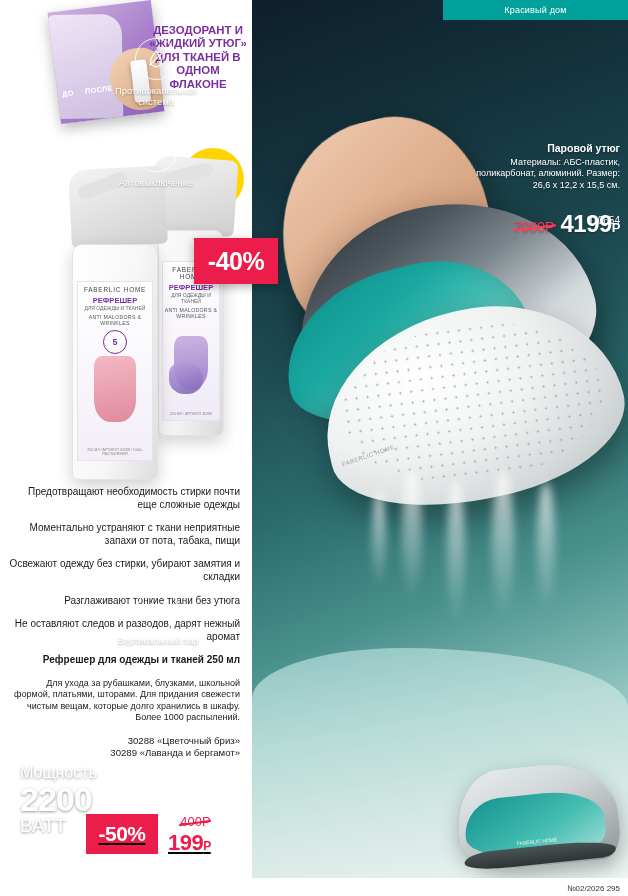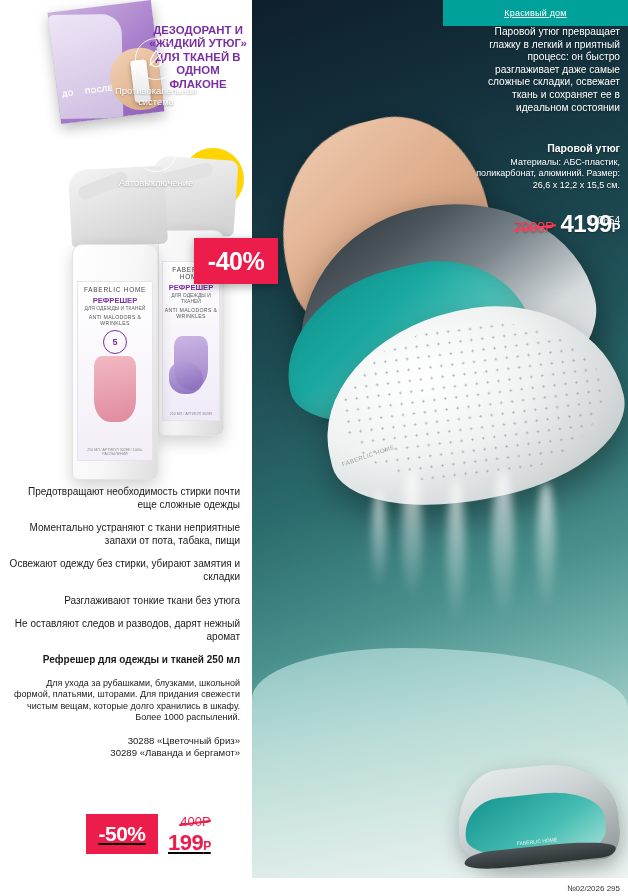--- a/index.html
+++ b/index.html
@@ -125,28 +125,27 @@
     border-radius: 20% 45% 10% 30% / 60% 60% 50% 50%;
   }
   .iron2-brand {
     position: absolute; left: 56px; bottom: 22px;
     font-size: 5px; line-height: 6px; color: #eef3f2; z-index: 3;
   }
 
   
   .top-tab {
     position: absolute; right: 0; top: 0;
-    height: 26px; width: 185px;
+    height: 20px; width: 185px;
     background: #00a19a;
     color: #ffffff;
     font-size: 9px;
     display: flex; align-items: center; justify-content: center;
     letter-spacing: .2px;
     z-index: 20;
-    text-decoration: underline;
   }
 
   
   .r-top-text {
     position: absolute; right: 8px; top: 26px;
     width: 150px;
     color: #ffffff;
     font-size: 10.2px;
     line-height: 12.6px;
     text-align: right;
@@ -424,21 +423,20 @@
     <div class="steam s4"></div>
     <div class="steam s5"></div>
     <div class="bedsheet"></div>
     <div class="iron2">
       <div class="iron2-brand">FABERLIC HOME</div>
     </div>
   </div>
 
   <div class="top-tab">Красивый дом</div>
 
-  <div class="r-top-text">Паровой утюг превращает глажку в легкий и приятный процесс: он быстро разглаживает даже самые сложные складки, освежает ткань и сохраняет ее в идеальном состоянии</div>
 
   <div class="r-spec">
     <div class="title">Паровой утюг</div>
     <div class="desc">Материалы: АБС-пластик, поликарбонат, алюминий. Размер: 26,6 х 12,2 х 15,5 см.</div>
     <div class="code">910654</div>
   </div>
 
   <div class="prices">
     <span class="old-price"><span>7000</span><span>Р</span></span>
     <span class="new-price"><span>4199</span><span class="cur">Р</span></span>
@@ -460,22 +458,37 @@
   <div class="feature f1">
     <div class="circ">
       <svg width="22" height="22" viewBox="0 0 24 24" fill="none" stroke="#ffffff" stroke-width="1.3">
         <path d="M12 3 C8 9 6 11.5 6 14.5 A6 6 0 0 0 18 14.5 C18 11.5 16 9 12 3Z"></path>
         <path d="M5 19 L19 5"></path>
       </svg>
     </div>
     <div class="lbl">Противокапельная система</div>
   </div>
 
-
-
+  <div class="feature f3">
+    <div class="circ">
+      <svg width="22" height="22" viewBox="0 0 24 24" fill="none" stroke="#ffffff" stroke-width="1.3">
+        <path d="M9 18 C9 12 12 8 17 8 L21 8 L21 18 Z"></path>
+        <path d="M3 7 C4.5 8.5 1.5 10 3 11.5"></path>
+        <path d="M6 5 C7.5 6.5 4.5 8 6 9.5"></path>
+      </svg>
+    </div>
+    <div class="lbl">Вертикальный пар</div>
+  </div>
+
+
+  <div class="power">
+    <div class="w1">Мощность</div>
+    <div class="w2">2200</div>
+    <div class="w3">ВАТТ</div>
+  </div>
 
   <div class="left">
 
     <div class="photo-card">
       <div class="shirt"></div>
       <div class="hand2"></div>
       <div class="mini-bottle"></div>
     </div>
     <div class="before-after">
       <span>ДО</span>

